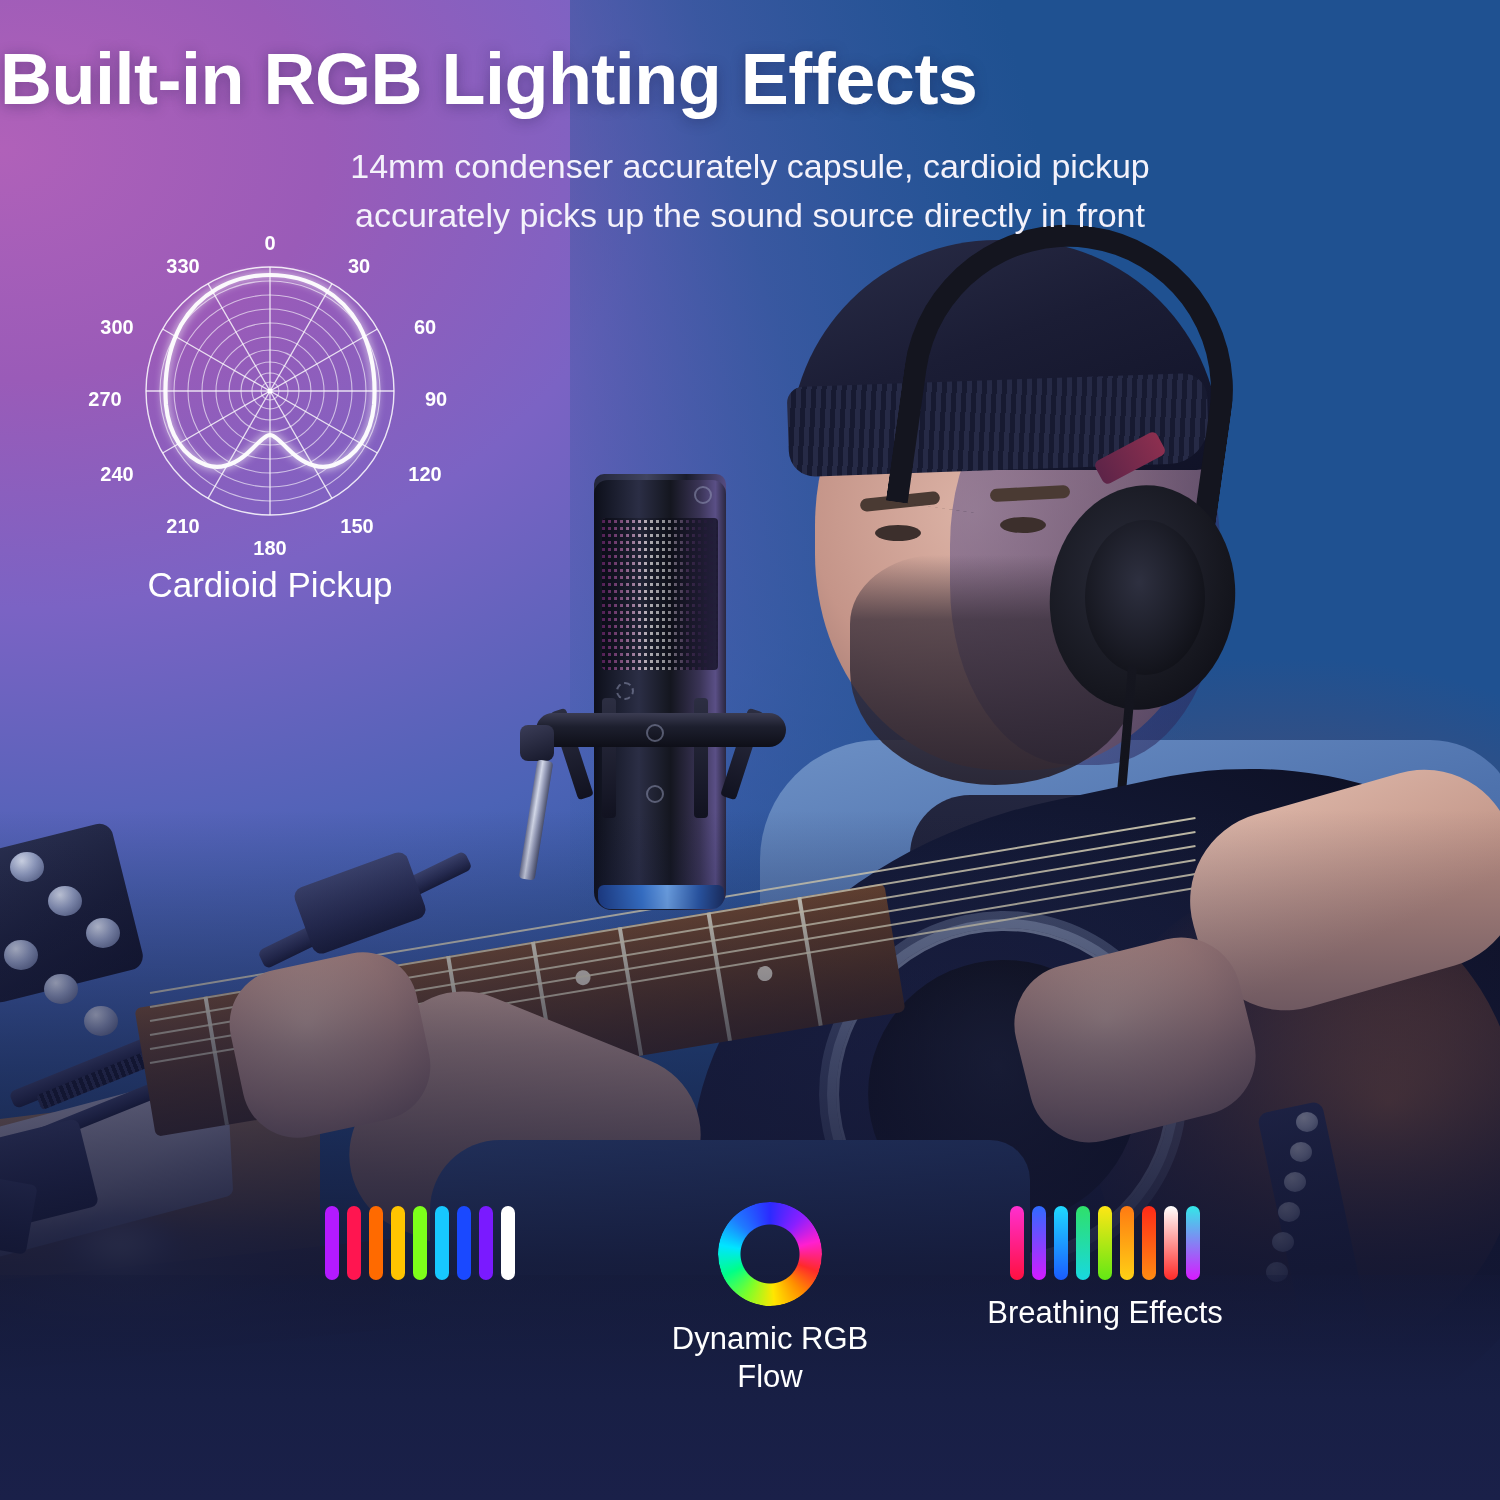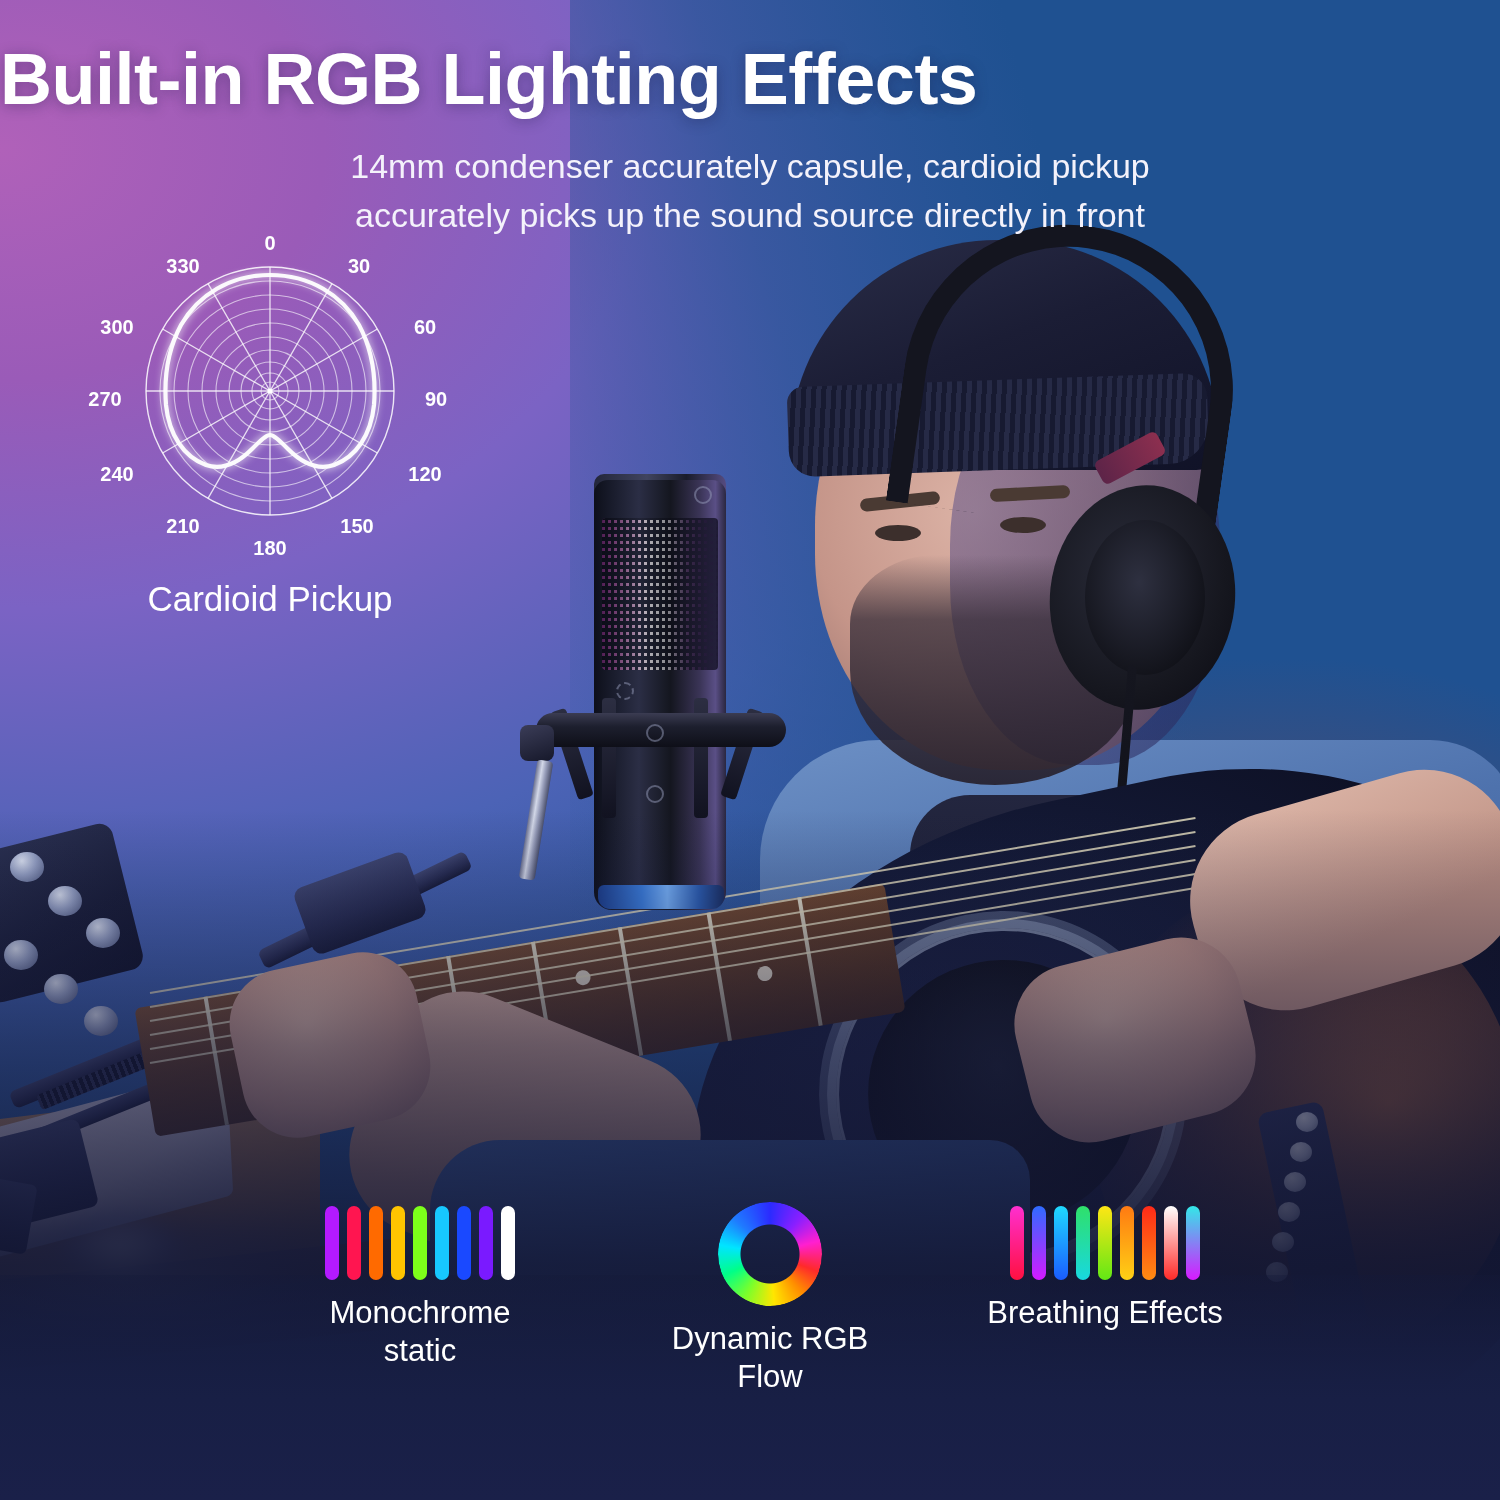--- a/index.html
+++ b/index.html
@@ -46,21 +46,21 @@
     font-size:34px; font-weight:400; color:#f4f2fb; line-height:1.45;
   }
   .subline span{ display:block; }
 
   
   .polar-wrap{ position:absolute; left:95px; top:228px; width:350px; height:330px; }
   .polar-wrap svg{ width:100%; height:100%; overflow:visible; }
   .polar-label{ font-size:20px; font-weight:bold; fill:#ffffff; font-family:"Liberation Sans",sans-serif; }
   .cardioid-caption{
     position:absolute; left:60px; top:565px; width:420px; text-align:center;
-    font-size:35px; color:#ffffff;margin-top:14px;
+    font-size:35px; color:#ffffff;
   }
 
   
   .desk{
     position:absolute; left:-10px; bottom:200px; width:330px; height:200px;
     background:linear-gradient(170deg,#c08b5c 0%, #9d6c46 45%, #5a4030 100%);
     transform:skewY(-7deg); opacity:.9; border-radius:4px;
   }
   .desk-front{
     position:absolute; left:-10px; bottom:150px; width:400px; height:90px;
@@ -479,22 +479,20 @@
           <div class="bar" style="background: rgb(179, 26, 255);"></div>
           <div class="bar" style="background: rgb(255, 21, 80);"></div>
           <div class="bar" style="background: rgb(255, 106, 0);"></div>
           <div class="bar" style="background: rgb(255, 196, 0);"></div>
           <div class="bar" style="background: rgb(125, 255, 26);"></div>
           <div class="bar" style="background: rgb(23, 200, 255);"></div>
           <div class="bar" style="background: rgb(26, 73, 255);"></div>
           <div class="bar" style="background: rgb(122, 26, 255);"></div>
           <div class="bar" style="background: rgb(255, 255, 255);"></div>
         </div>
-      <div class="feature-label">Monochrome
-static</div>
     </div>
 
     <div class="feature" style="left:620px; width:300px;">
       <div class="ring-wrap">
           <div class="hue-ring"></div>
         </div>
       <div class="feature-label">Dynamic RGB
 Flow</div>
     </div>
 

